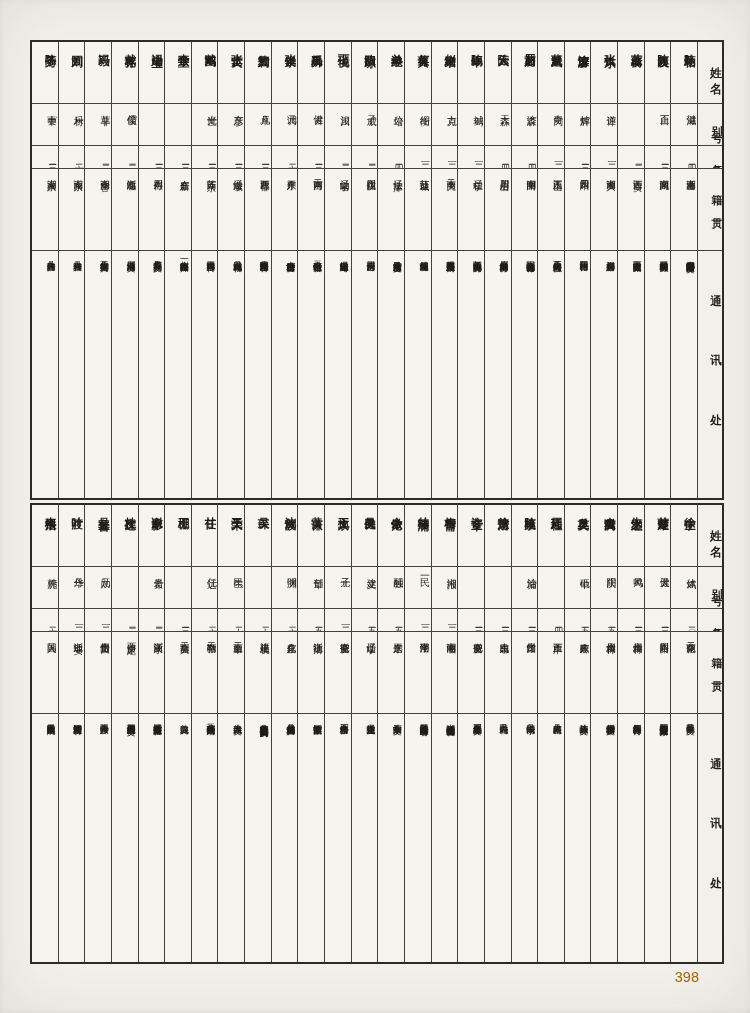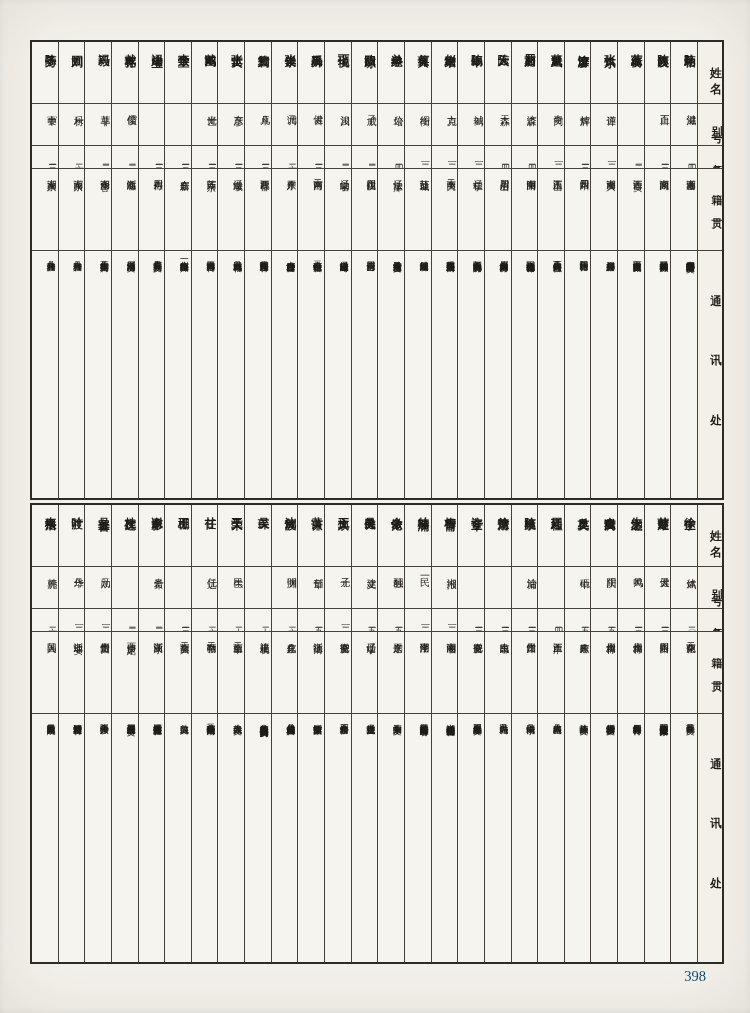--- a/index.html
+++ b/index.html
@@ -34,22 +34,22 @@
   .cell.addr   { flex:1 1 auto; font-size:8.8px; line-height:1.18; letter-spacing:.02em; }
 
   .header-col .cell { text-align:center; padding:4px 0; }
   .header-col .name   { font-size:12px; letter-spacing:1.3em; }
   .header-col .alias  { font-size:11px; letter-spacing:.7em; }
   .header-col .age    { font-size:10px; letter-spacing:.1em; }
   .header-col .origin { font-size:11px; letter-spacing:2.2em; }
   .header-col .addr   { font-size:11.5px; letter-spacing:5.2em; }
 
   .page-number {
-    position:absolute; right:44px; bottom:28px;
-    font-family:Liberation Serif, serif; font-size:14.5px; color:#0c4a6e;
+    position:absolute; right:51px; bottom:28px;
+    font-family:Liberation Sans, sans-serif; font-size:14.5px; color:#a16207;
   }
 </style>
 </head>
 <body>
 
 <div class="page">
 
   <section class="table top">
     <div class="col header-col">
       <div class="cell name">姓名</div>

